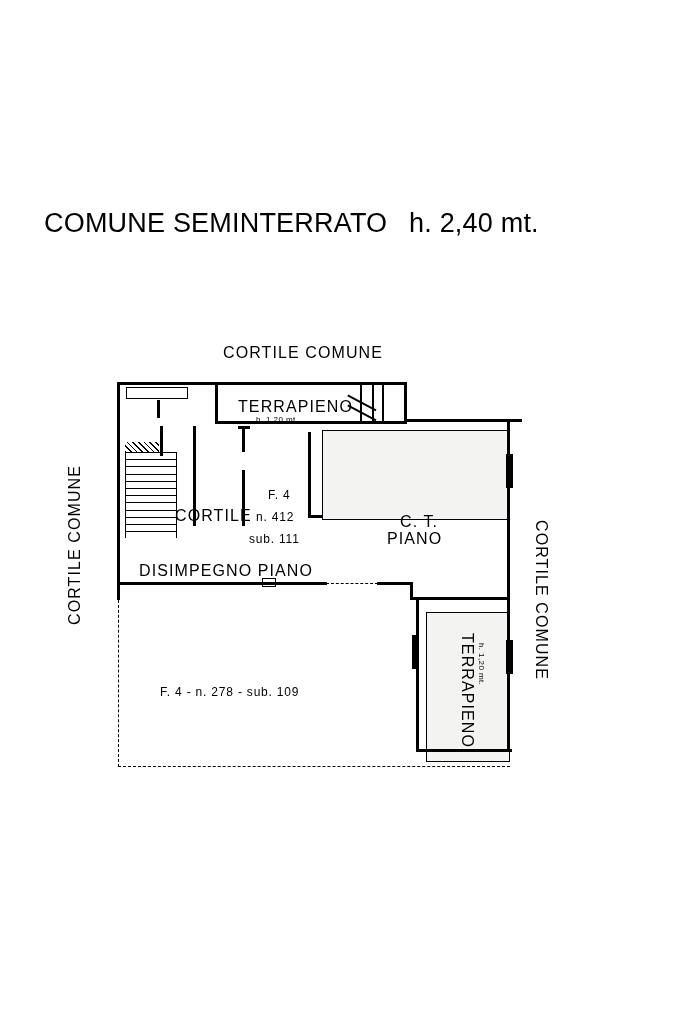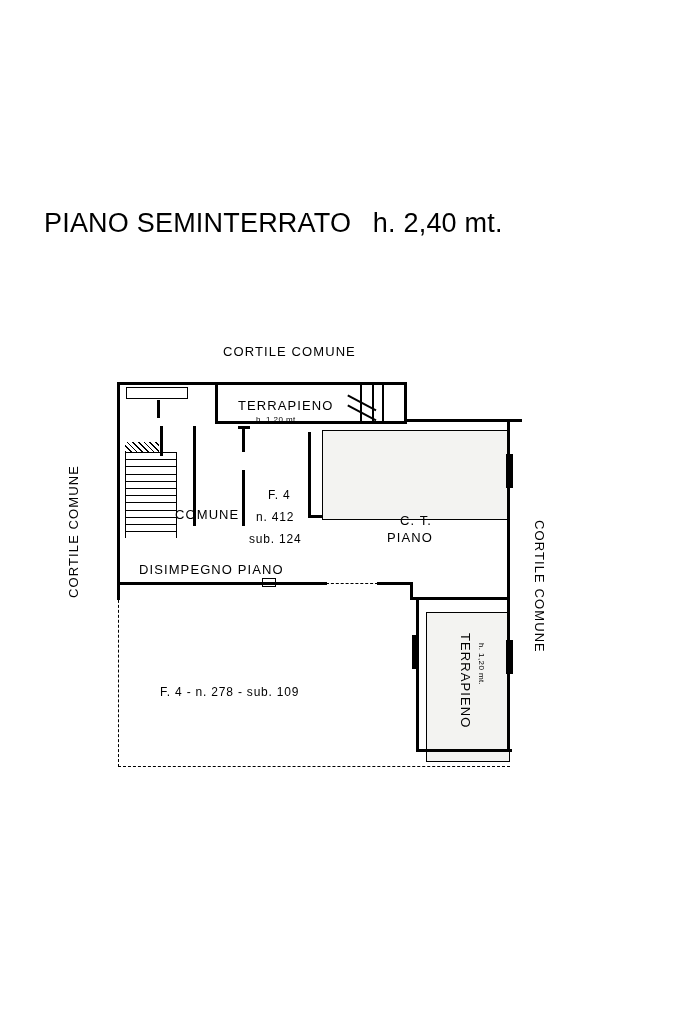--- a/index.html
+++ b/index.html
@@ -34,21 +34,21 @@
   #plan {
     position: absolute;
     left: 60px;
     top: 330px;
     width: 560px;
     height: 480px;
   }
 
   .lbl {
     position: absolute;
-    font-size: 13px;
+    font-size: 16px;
     letter-spacing: 1.1px;
     white-space: nowrap;
   }
   .lbl.small {
     font-size: 8px;
     letter-spacing: 0.4px;
   }
   .lbl.mid {
     font-size: 12px;
     letter-spacing: 0.8px;
@@ -107,21 +107,21 @@
   }
   .arrowline {
     position: absolute;
     background: #000;
   }
 </style>
 </head>
 <body>
 
 <div id="page-title">
-  <span>PIANO SEMINTERRATO</span>
+  <span>COMUNE SEMINTERRATO</span>
   <span class="h-part">h. 2,40 mt.</span>
 </div>
 
 <div id="plan">
 
   <div class="lbl" style="left:163px; top:14px;">CORTILE  COMUNE</div>
 
   <div class="lbl vert flip" style="left:6px; top:135px;">CORTILE  COMUNE</div>
 
   <div class="lbl vert" style="left:472px; top:190px;">CORTILE  COMUNE</div>
@@ -176,25 +176,25 @@
 
   <div class="wall" style="left:300px; top:55px; width:2px; height:36px;"></div>
   <div class="wall" style="left:312px; top:55px; width:2px; height:36px;"></div>
   <div class="wall" style="left:322px; top:55px; width:2px; height:36px;"></div>
   <div class="arrowline" style="left:286px; top:72px; width:32px; height:1.5px; transform:rotate(28deg);"></div>
   <div class="arrowline" style="left:286px; top:82px; width:32px; height:1.5px; transform:rotate(28deg);"></div>
 
   <div class="lbl" style="left:178px; top:68px;">TERRAPIENO</div>
   <div class="lbl small" style="left:196px; top:85px;">h. 1,20 mt.</div>
 
-  <div class="lbl" style="left:115px; top:177px;">COMUNE</div>
+  <div class="lbl" style="left:115px; top:177px;">CORTILE</div>
 
   <div class="lbl mid" style="left:208px; top:158px;">F. 4</div>
   <div class="lbl mid" style="left:196px; top:180px;">n. 412</div>
-  <div class="lbl mid" style="left:189px; top:202px;">sub. 124</div>
+  <div class="lbl mid" style="left:189px; top:202px;">sub. 111</div>
 
   <div class="lbl" style="left:340px; top:183px;">C. T.</div>
   <div class="lbl" style="left:327px; top:200px;">PIANO</div>
 
   <div class="lbl" style="left:79px; top:232px;">DISIMPEGNO  PIANO</div>
 
   <div class="lbl mid" style="left:100px; top:355px;">F. 4  -  n. 278  -  sub. 109</div>
 
   <div class="lbl vert" style="left:398px; top:303px;">TERRAPIENO</div>
   <div class="lbl small vert" style="left:417px; top:313px;">h. 1,20 mt.</div>

